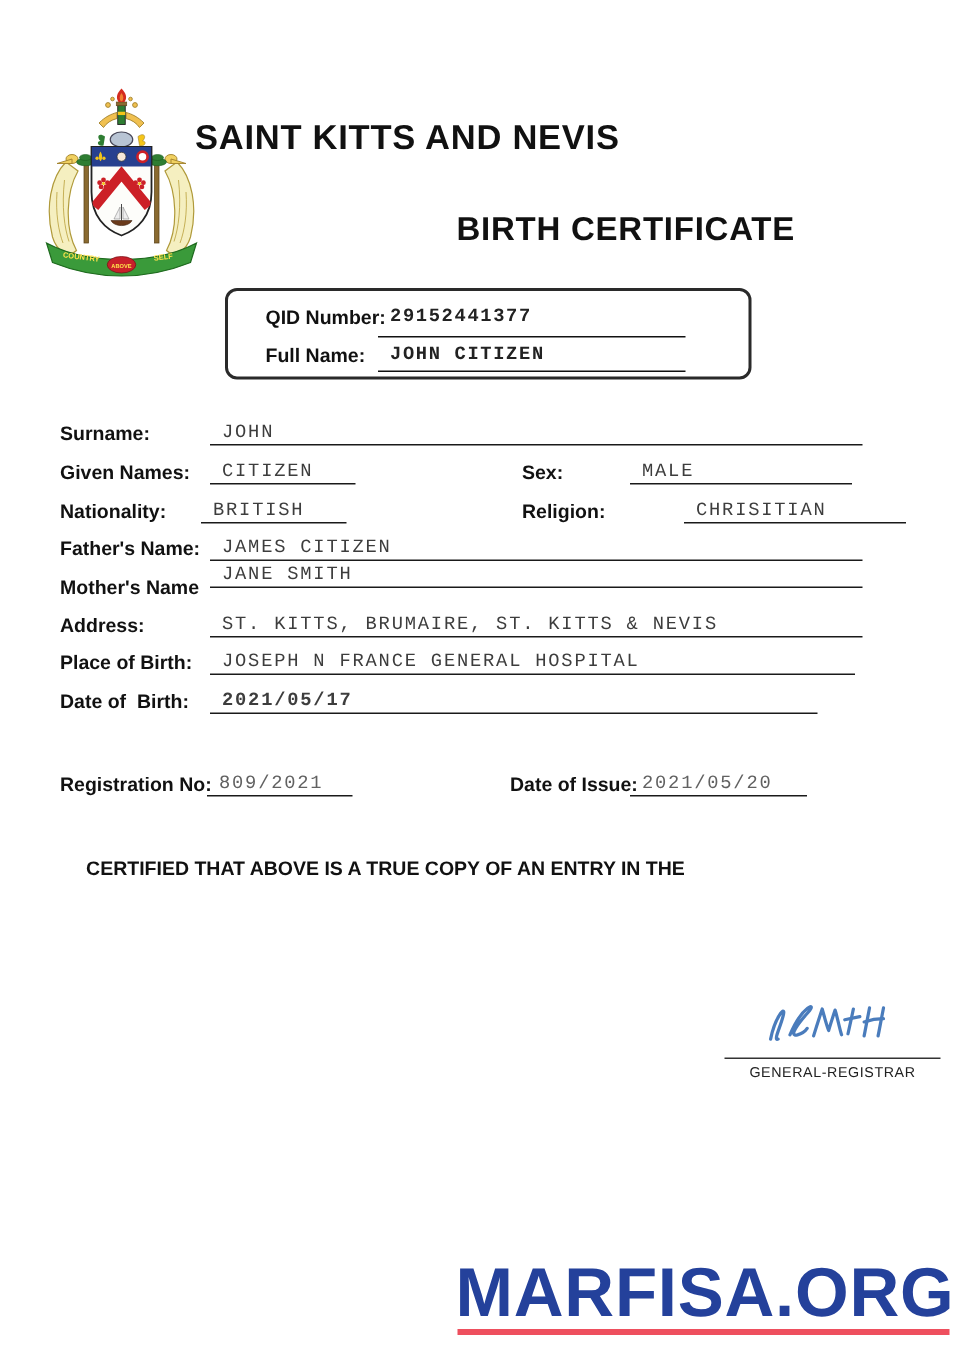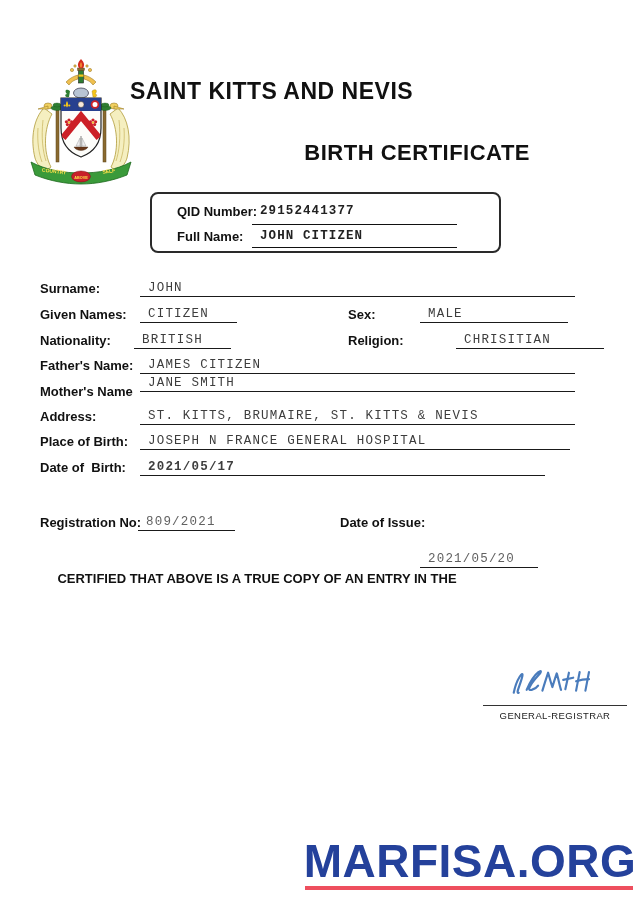--- a/index.html
+++ b/index.html
@@ -193,21 +193,21 @@
 
   <span class="flabel" style="left:40px; top:433px;">Place of Birth:</span>
   <span class="fvalue" style="left:140px; top:433px; width:430px;">JOSEPH N FRANCE GENERAL HOSPITAL</span>
 
   <span class="flabel" style="left:40px; top:459px;">Date of  Birth:</span>
   <span class="fvalue" style="left:140px; top:459px; width:405px;font-weight:bold;">2021/05/17</span>
 
   <span class="flabel" style="left:40px; top:514px;">Registration No:</span>
   <span class="fvalue gray" style="left:138px; top:514px; width:97px;">809/2021</span>
   <span class="flabel" style="left:340px; top:514px;">Date of Issue:</span>
-  <span class="fvalue gray" style="left:420px; top:514px; width:118px;margin-top:37px;">2021/05/20</span>
+  <span class="fvalue gray" style="left:420px; top:514px; width:118px;">2021/05/20</span>
 
   <div class="abs cert-line" style="top:571px;">CERTIFIED THAT ABOVE IS A TRUE COPY OF AN ENTRY IN THE</div>
 
   <svg class="abs" style="left:508px; top:662px;" width="86" height="40" viewBox="0 0 120 50">
     <g fill="none" stroke="#4a7cbc" stroke-width="3" stroke-linecap="round" stroke-linejoin="round">
       <path d="M8 40 C12 20 22 8 20 17 C18 27 10 42 15 40"></path>
       <path d="M26 36 C38 8 52 5 43 15 C34 25 24 38 33 36 C37 35 40 33 42 30"></path>
       <path d="M48 37 C52 24 55 15 56 12 C58 19 60 27 62 32 C64 25 67 16 68 13 C70 19 72 30 74 36"></path>
       <path d="M80 35 C82 26 84 17 85 12"></path>
       <path d="M77 22 L91 19"></path>

